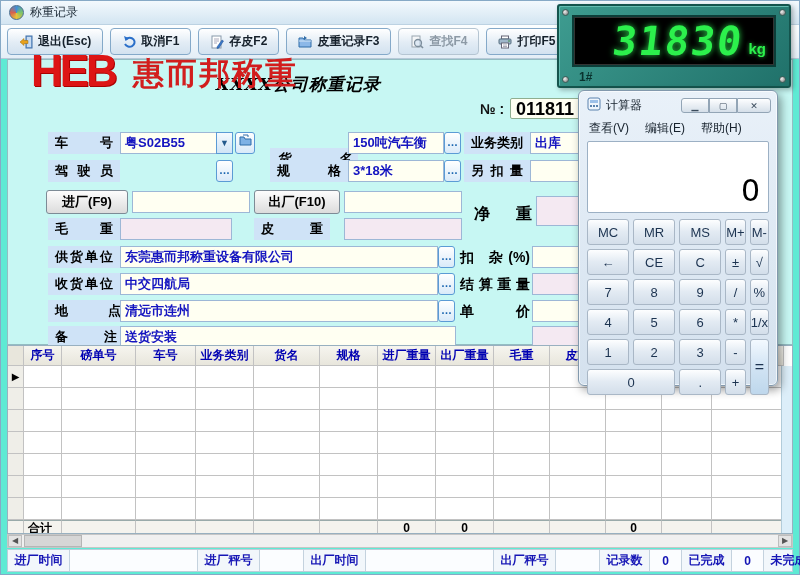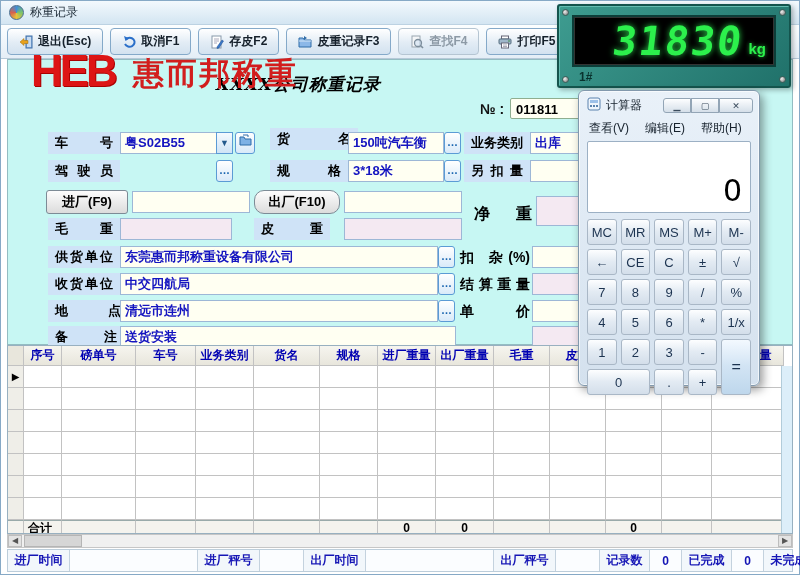--- a/index.html
+++ b/index.html
@@ -1,21 +1,21 @@
 <!DOCTYPE html>
 <html><head>
 <meta charset="utf-8">
 <style>
   html,body{margin:0;padding:0;}
   body{
     width:800px;height:575px;position:relative;overflow:hidden;
     background:#cfe6f4;font-family:"Liberation Sans","DejaVu Sans",sans-serif;
     font-size:12px;color:#111;
   }
-  .window{position:absolute;inset:0;background:#ffffff;border:1px solid #86a9c6;box-sizing:border-box;}
+  .window{position:absolute;inset:0;background:#5eead4;border:1px solid #86a9c6;box-sizing:border-box;}
   
   .titlebar{height:23px;display:flex;align-items:center;gap:6px;padding:0 8px;
     background:linear-gradient(#f3f9fd,#d3e5f2);border-bottom:1px solid #bcd2e2;}
   .app-icon{width:15px;height:15px;border-radius:50%;
     background:conic-gradient(#3f8fd6,#7cc36b,#e8c33a,#d6604f,#3f8fd6);
     border:1px solid #4a6e8e;box-sizing:border-box;}
   .title-text{font-size:12px;color:#1c2a36;}
   
   .toolbar{height:33px;display:flex;align-items:center;gap:7px;padding:0 6px;
     background:linear-gradient(#fcfeff,#e4eef6);border-bottom:1px solid #b6c9d8;}
@@ -32,21 +32,21 @@
   .logo-abbr{position:absolute;left:30px;top:45px;font-size:44px;font-weight:900;
     color:#dd1515;letter-spacing:-3px;font-family:"Liberation Sans",sans-serif;
     text-shadow:1px 1px 0 #a00;z-index:5;}
   .logo-name{position:absolute;left:132px;top:52px;font-size:31px;font-weight:bold;
     color:#d21d1d;font-family:"DejaVu Serif",serif;z-index:5;letter-spacing:2px;}
   .form-title{position:absolute;left:215px;top:72px;font-size:17px;font-weight:bold;
     font-style:italic;color:#000;font-family:"DejaVu Serif",serif;z-index:4;letter-spacing:1px;}
   .no-label{position:absolute;left:478px;top:99px;font-weight:bold;font-size:14px;}
   .no-field{position:absolute;left:508px;top:96px;width:118px;height:21px;line-height:21px;
     background:#fffff2;border:1px solid #8fae90;border-radius:2px;padding:0 5px;
-    font-weight:bold;font-size:13px;color:#000;box-sizing:border-box;}
+    font-weight:bold;font-size:18px;color:#000;box-sizing:border-box;}
   .flabel{position:absolute;height:22px;line-height:22px;background:#cfe3f7;color:#000;
     font-weight:bold;font-size:13px;padding:0 7px;box-sizing:border-box;
     text-align:justify;text-align-last:justify;}
   .plain-label{position:absolute;height:22px;line-height:22px;color:#000;font-weight:bold;
     font-size:14px;box-sizing:border-box;text-align:justify;text-align-last:justify;}
   .finput{position:absolute;height:22px;line-height:20px;background:#fffff2;
     border:1px solid #9db7d6;color:#1515c0;font-weight:bold;font-size:13px;
     padding:0 4px;box-sizing:border-box;white-space:nowrap;overflow:hidden;}
   .finput.pink{background:#f4e9f2;}
   .dots-btn{position:absolute;width:17px;height:22px;border:1px solid #5b9bd5;border-radius:3px;
@@ -97,37 +97,37 @@
     justify-content:flex-end;padding:0 8px;box-sizing:border-box;}
   .scale-digits{font-family:"DejaVu Sans Mono",monospace;font-weight:bold;font-size:40px;
     color:#2cf04c;letter-spacing:2px;transform:skewX(-7deg);
     text-shadow:0 0 6px rgba(50,255,90,.8);line-height:1;}
   .scale-unit{font-size:15px;font-weight:bold;color:#2cf04c;margin-left:5px;align-self:flex-end;
     padding-bottom:8px;text-shadow:0 0 4px rgba(50,255,90,.7);}
   .scale-channel{position:absolute;left:20px;bottom:2px;font-size:12px;font-weight:bold;color:#09332e;}
   .screw{position:absolute;width:7px;height:7px;border-radius:50%;
     background:radial-gradient(circle at 35% 35%,#f0f0f0,#6e6e6e);border:1px solid #3c5e59;box-sizing:border-box;}
   
-  .calc{position:absolute;left:578px;top:90px;width:182px;height:296px;z-index:60;
+  .calc{position:absolute;left:578px;top:90px;width:200px;height:296px;z-index:60;
     background:linear-gradient(#e9f1f9,#d4e1ee);border:1px solid #8299ad;border-radius:6px;
     box-shadow:3px 4px 10px rgba(0,0,0,.4), inset 0 0 0 1px rgba(255,255,255,.65);box-sizing:border-box;text-align:center;}
   .calc-title{height:25px;display:flex;align-items:center;gap:5px;padding:2px 6px 0 8px;
     font-size:12px;color:#16212c;}
   .calc-controls{margin-left:auto;display:flex;}
   .win-btn{width:28px;height:15px;border:1px solid #93a5b6;background:linear-gradient(#fdfeff,#d5dfe9);
     display:flex;align-items:center;justify-content:center;font-size:9px;color:#3a4b5c;
     box-sizing:border-box;cursor:pointer;}
   .win-btn:first-child{border-radius:3px 0 0 3px;}
   .win-btn:last-child{border-radius:0 3px 3px 0;width:34px;}
   .calc-menu{height:20px;display:flex;gap:16px;padding:0 10px;align-items:center;font-size:12px;color:#16212c;}
   .calc-menu span{cursor:pointer;}
   .calc-display{margin:3px 8px 4px;height:62px;background:#fff;border:1px solid #9cb0c4;border-radius:2px;
     display:flex;align-items:flex-end;justify-content:flex-end;padding:4px 8px;
     font-size:30px;color:#000;font-family:"DejaVu Sans",sans-serif;}
-  .calc-grid{display:grid;grid-template-columns:repeat(5,1fr);grid-auto-rows:26px;gap:4px;
+  .calc-grid{display:grid;grid-template-columns:repeat(3,1fr);grid-auto-rows:26px;gap:4px;
     padding:2px 8px 8px;}
   .calc-btn{border:1px solid #a9b7c6;border-radius:3px;color:#1c3350;font-size:13px;cursor:pointer;
     background:linear-gradient(#fdfeff,#e3ebf3 48%,#d3deea);
     display:flex;align-items:center;justify-content:center;box-sizing:border-box;}
   .calc-btn.eq{grid-column:5;grid-row:5 / span 2;background:linear-gradient(#f3f9ff,#d2e4f4 48%,#bed7ec);
     font-size:16px;}
   .calc-btn.zero{grid-column:1 / span 2;}
 </style>
 </head>
 <body>
@@ -222,37 +222,37 @@
 
     <div class="flabel" style="left:40px;top:72px;width:72px;">车 号</div>
     <div class="finput" style="left:112px;top:72px;width:97px;">粤S02B55</div>
     <div class="combo-arrow" style="left:208px;top:72px;">▼</div>
     <div class="dots-btn" style="left:227px;top:72px;width:20px;">
       <svg width="13" height="13" viewBox="0 0 13 13">
           <path d="M1 4 h4 l1 2 h6 v6 H1z" fill="#7fb2e5" stroke="#2f6ca8" stroke-width="1"></path>
           <path d="M4 2 h5 v2" fill="none" stroke="#2f6ca8"></path>
         </svg>
     </div>
-    <div class="flabel" style="left:262px;top:68px;width:88px;">货 名</div>
+    <div class="flabel" style="left:262px;top:88px;width:88px;font-style:italic;">货 名</div>
     <div class="finput" style="left:340px;top:72px;width:96px;">150吨汽车衡</div>
     <div class="dots-btn" style="left:436px;top:72px;">…</div>
     <div class="flabel" style="left:456px;top:72px;width:66px;">业务类别</div>
     <div class="finput" style="left:522px;top:72px;width:110px;">出库</div>
 
     <div class="flabel" style="left:40px;top:100px;width:72px;">驾 驶 员</div>
     <div class="dots-btn" style="left:208px;top:100px;">…</div>
     <div class="flabel" style="left:262px;top:100px;width:78px;">规 格</div>
     <div class="finput" style="left:340px;top:100px;width:96px;">3*18米</div>
     <div class="dots-btn" style="left:436px;top:100px;">…</div>
     <div class="flabel" style="left:456px;top:100px;width:66px;">另 扣 量</div>
     <div class="finput" style="left:522px;top:100px;width:110px;"></div>
 
     <div class="fbtn" style="left:38px;top:130px;width:82px;">进厂(F9)</div>
     <div class="finput" style="left:124px;top:131px;width:118px;"></div>
-    <div class="fbtn" style="left:246px;top:130px;width:86px;border-radius:10px;">出厂(F10)</div>
+    <div class="fbtn" style="left:246px;top:130px;width:86px;">出厂(F10)</div>
     <div class="finput" style="left:336px;top:131px;width:118px;"></div>
     <div class="plain-label" style="left:466px;top:143px;width:58px;font-size:16px;">净 重</div>
     <div class="finput pink" style="left:528px;top:136px;width:110px;height:30px;"></div>
 
     <div class="flabel" style="left:40px;top:158px;width:72px;">毛 重</div>
     <div class="finput pink" style="left:112px;top:158px;width:112px;"></div>
     <div class="flabel" style="left:246px;top:158px;width:76px;">皮 重</div>
     <div class="finput pink" style="left:336px;top:158px;width:118px;"></div>
 
     <div class="flabel" style="left:40px;top:186px;width:72px;">供货单位</div>

